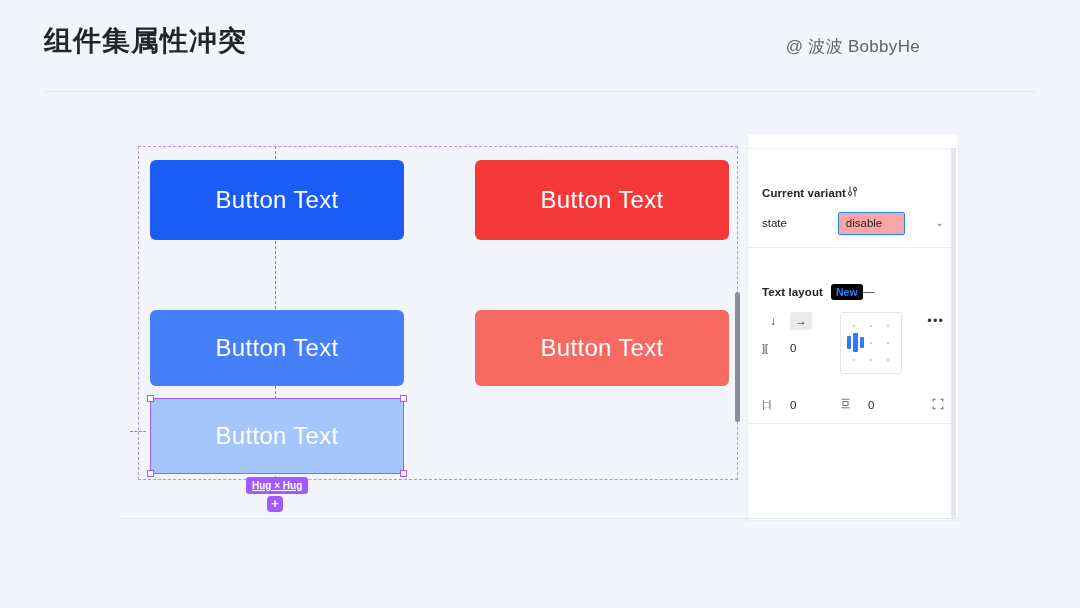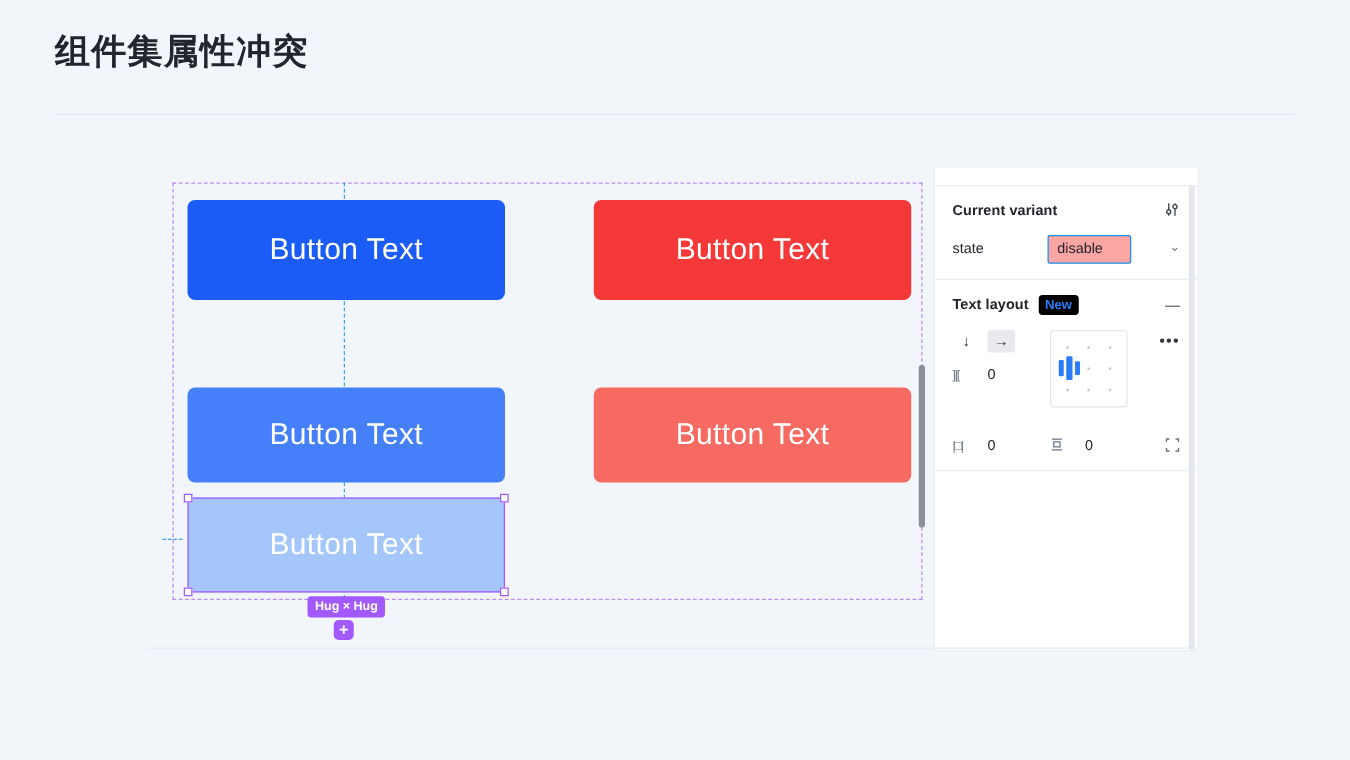--- a/index.html
+++ b/index.html
@@ -139,20 +139,21 @@
     position: absolute;
     left: 128px;
     top: 347px;
     background: #a259ff;
     color: #ffffff;
     font-size: 10px;
     font-weight: bold;
     padding: 3px 6px;
     border-radius: 3px;
     white-space: nowrap;
+    text-decoration: underline;
   }
   .plus-button {
     position: absolute;
     left: 149px;
     top: 366px;
     width: 16px;
     height: 16px;
     background: #a259ff;
     border-radius: 4px;
     color: #ffffff;
@@ -214,21 +215,21 @@
   }
   .parent-name {
     font-size: 11.5px;
     color: #20232a;
     margin-left: 10px;
   }
 
   .section-head {
     display: flex;
     align-items: center;
-    justify-content: space-between;
+    margin-top: 24px;
   }
   .head-icon {
     color: #42464d;
     font-size: 12px;
     line-height: 12px;
   }
 
   .prop-row {
     display: flex;
     align-items: center;
@@ -432,20 +433,21 @@
     width: 840px;
     height: 1px;
     background: #e4e9f0;
   }
 </style>
 </head>
 <body>
 
 <div class="header">
   <div class="page-title">组件集属性冲突</div>
+  <div class="attribution">@ 波波 BobbyHe</div>
   <div class="header-rule"></div>
 </div>
 
 <div class="workspace">
 
   <div class="canvas">
 
     <div class="selection-frame"></div>
     <div class="guide-line"></div>
     <div class="guide-line-h"></div>

